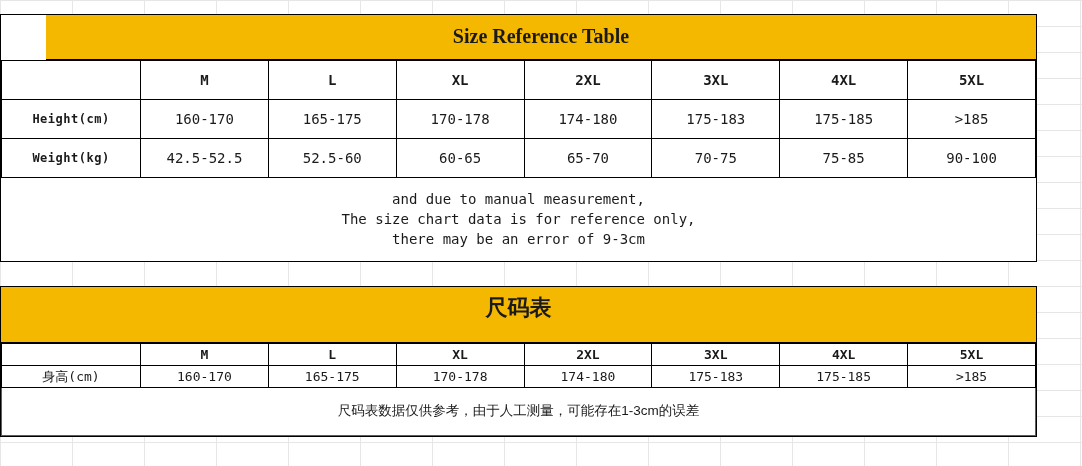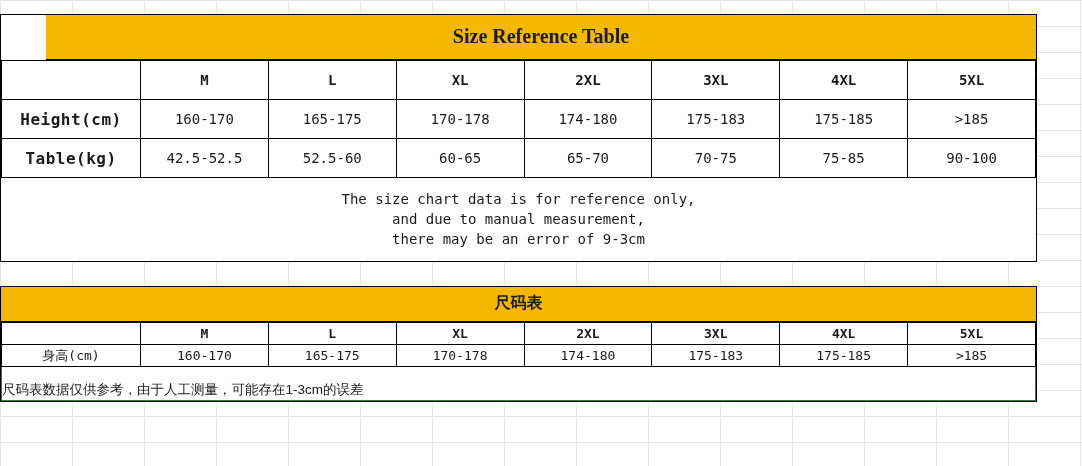--- a/index.html
+++ b/index.html
@@ -68,21 +68,21 @@
     height: 38px;
     padding: 0;
     font-weight: normal;
   }
   table.en-table th {
     font-weight: bold;
     font-size: 14px;
   }
   table.en-table .rowhead {
     font-weight: bold;
-    font-size: 16px;
+    font-size: 12px;
     letter-spacing: 0.5px;
   }
   table.en-table col.first { width: 139px; }
 
   .en-note {
     text-align: center;
     font-family: "DejaVu Sans Mono", monospace;
     font-size: 14px;
     color: #1a1a1a;
     line-height: 20px;
@@ -96,24 +96,24 @@
     left: 0;
     top: 286px;
     width: 1037px;
     background: #ffffff;
     border: 1px solid #000000;
     box-sizing: border-box;
   }
   .cn-title {
     background: #f5b800;
     text-align: center;
-    font-size: 16px;
-    font-weight: bold;
-    color: #1a1a1a;
-    padding: 6px 0 7px 0;
+    font-size: 22px;
+    font-weight: bold;
+    color: #1a1a1a;
+    padding: 6px 0 19px 0;
     border-bottom: 1px solid #000000;
   }
   table.cn-table {
     width: 100%;
     border-collapse: collapse;
     table-layout: fixed;
   }
   table.cn-table td, table.cn-table th {
     border: 1px solid #000000;
     text-align: center;
@@ -127,23 +127,24 @@
   table.cn-table th {
     font-weight: bold;
   }
   table.cn-table .rowhead {
     font-weight: normal;
     font-size: 13px;
   }
   table.cn-table col.first { width: 139px; }
 
   .cn-note {
+    text-align: center;
     font-size: 13.5px;
     color: #1a1a1a;
-    padding: 14px 0 1px 0;
+    padding: 14px 0 15px 0;
     background: #ffffff;
     border: 1px solid #2e7d32;
     border-top: none;
     box-sizing: border-box;
   }
 </style>
 </head>
 <body>
 
 <div class="sheet-grid"></div>
@@ -181,35 +182,35 @@
           <td class="rowhead">Height(cm)</td>
           <td>160-170</td>
           <td>165-175</td>
           <td>170-178</td>
           <td>174-180</td>
           <td>175-183</td>
           <td>175-185</td>
           <td>&gt;185</td>
         </tr>
         <tr>
-          <td class="rowhead">Table(kg)</td>
+          <td class="rowhead">Weight(kg)</td>
           <td>42.5-52.5</td>
           <td>52.5-60</td>
           <td>60-65</td>
           <td>65-70</td>
           <td>70-75</td>
           <td>75-85</td>
           <td>90-100</td>
         </tr>
       </tbody>
     </table>
 
     <div class="en-note">
+      <div>and due to manual measurement,</div>
       <div>The size chart data is for reference only,</div>
-      <div>and due to manual measurement,</div>
       <div>there may be an error of 9-3cm</div>
     </div>
   </div>
 
   <div class="cn-block">
     <div class="cn-title">尺码表</div>
 
     <table class="cn-table">
       <colgroup>
         <col class="first">

